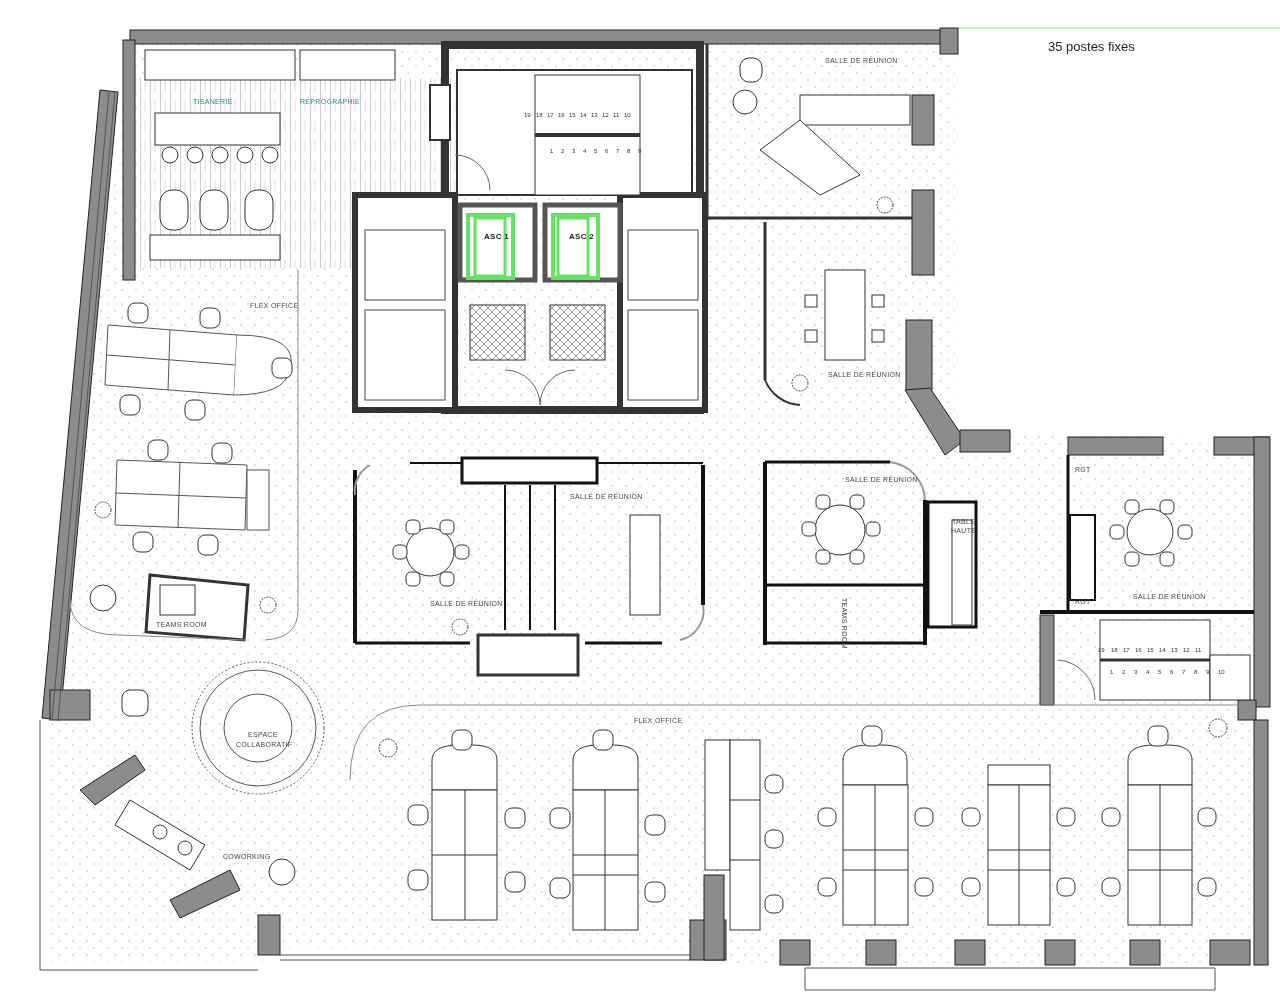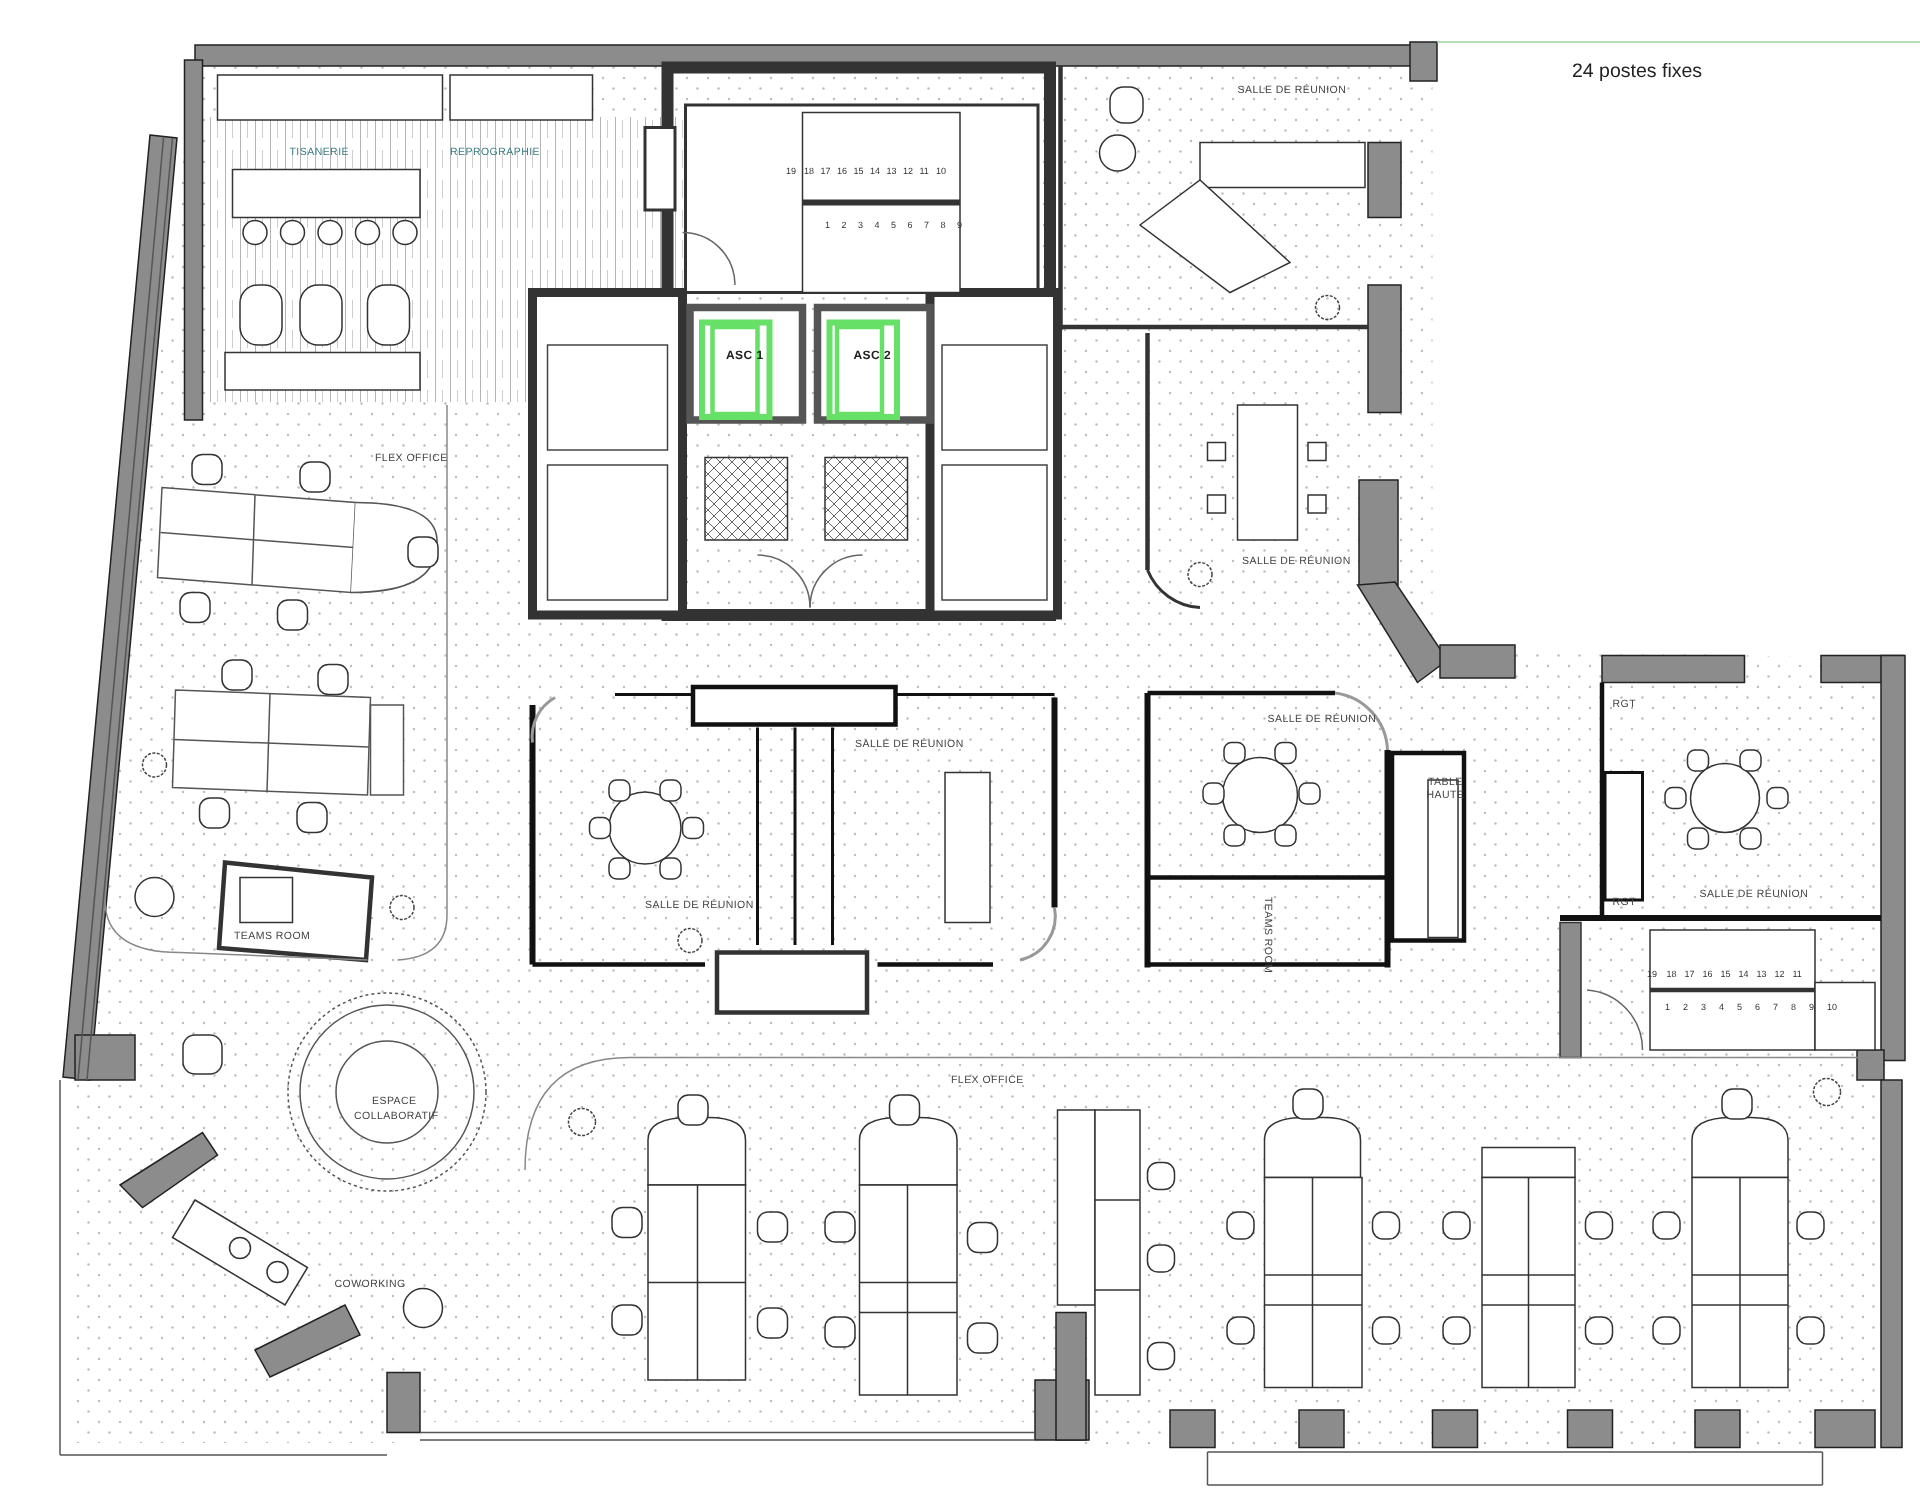--- a/index.html
+++ b/index.html
@@ -323,21 +323,21 @@
     <circle cx="268" cy="605" r="8" stroke-dasharray="2 1"></circle>
     <circle cx="103" cy="510" r="8" stroke-dasharray="2 1"></circle>
     <circle cx="460" cy="627" r="8" stroke-dasharray="2 1"></circle>
     <circle cx="388" cy="748" r="9" stroke-dasharray="2 1"></circle>
     <circle cx="1218" cy="728" r="9" stroke-dasharray="2 1"></circle>
     <circle cx="800" cy="383" r="8" stroke-dasharray="2 1"></circle>
     <circle cx="885" cy="205" r="8" stroke-dasharray="2 1"></circle>
   </g>
 </svg>
 
-<div class="note">24 postes fixes</div>
+<div class="note">35 postes fixes</div>
 
 <div class="lbl teal" style="left:193px;top:98px;">TISANERIE</div>
 <div class="lbl teal" style="left:300px;top:98px;">REPROGRAPHIE</div>
 <div class="lbl" style="left:825px;top:57px;">SALLE DE RÉUNION</div>
 <div class="lbl" style="left:828px;top:371px;">SALLE DE RÉUNION</div>
 <div class="lbl" style="left:430px;top:600px;">SALLE DE RÉUNION</div>
 <div class="lbl" style="left:570px;top:493px;">SALLE DE RÉUNION</div>
 <div class="lbl" style="left:845px;top:476px;">SALLE DE RÉUNION</div>
 <div class="lbl" style="left:1133px;top:593px;">SALLE DE RÉUNION</div>
 <div class="lbl" style="left:250px;top:302px;">FLEX OFFICE</div>

